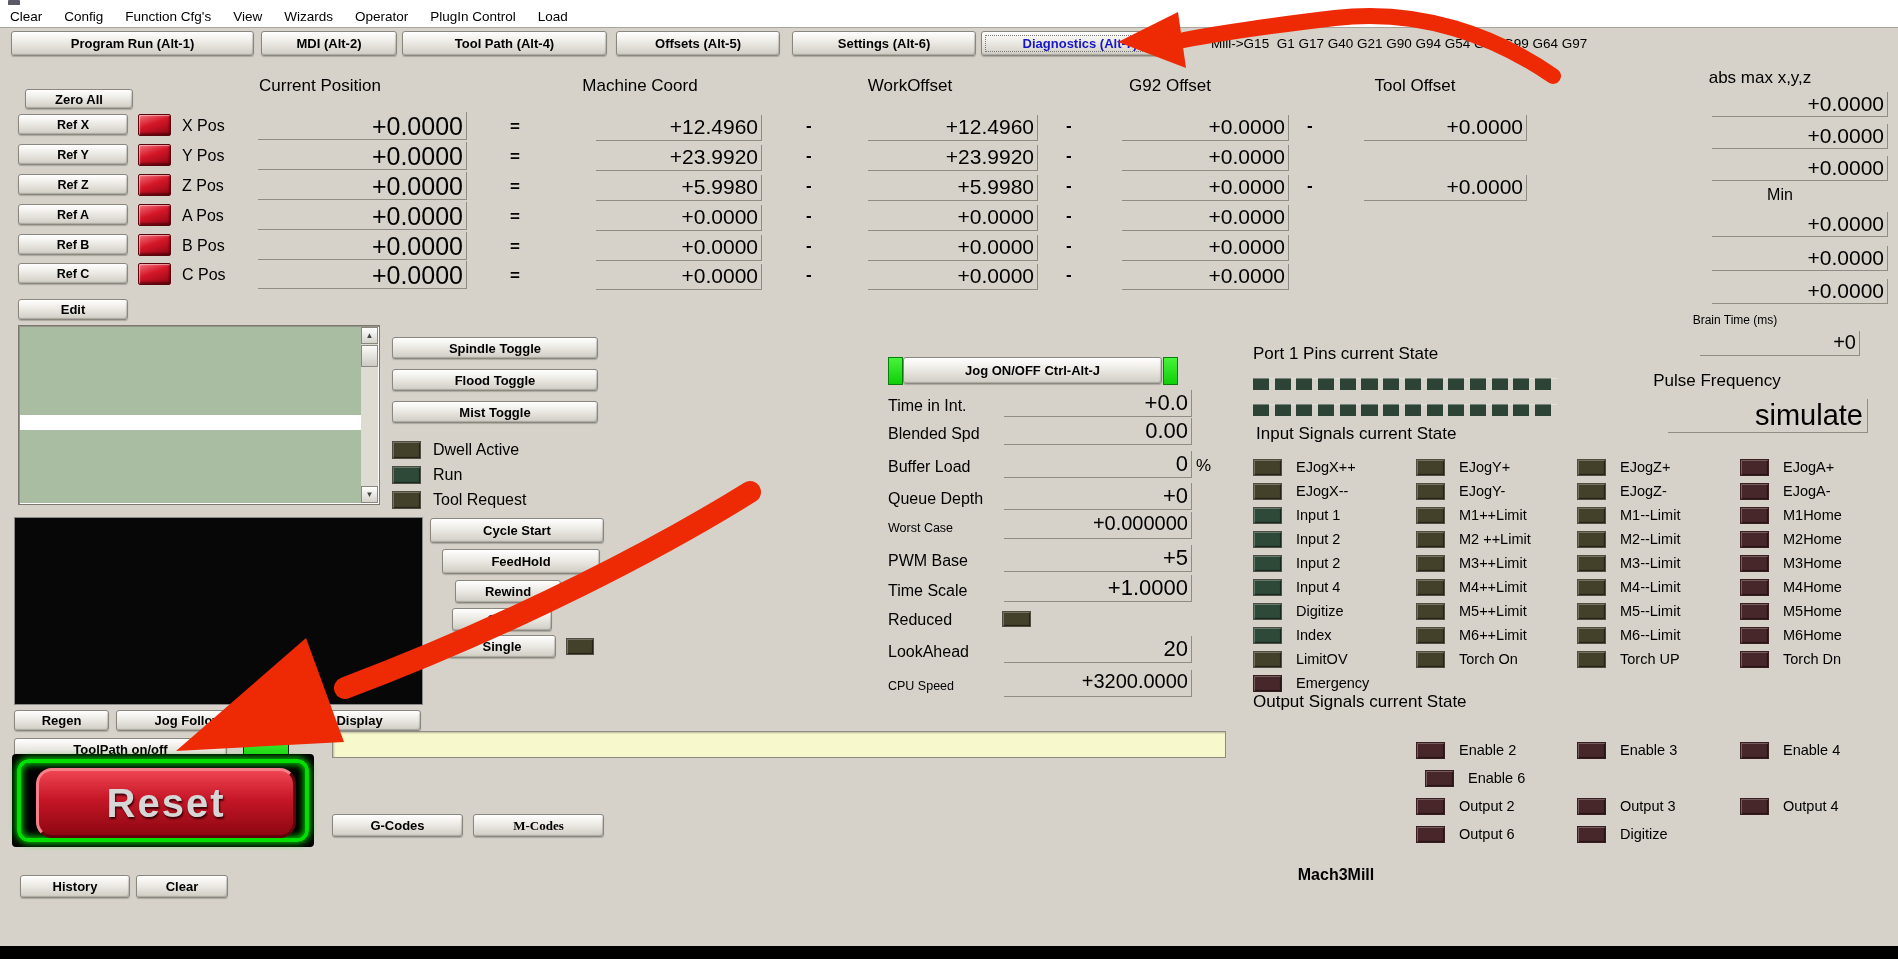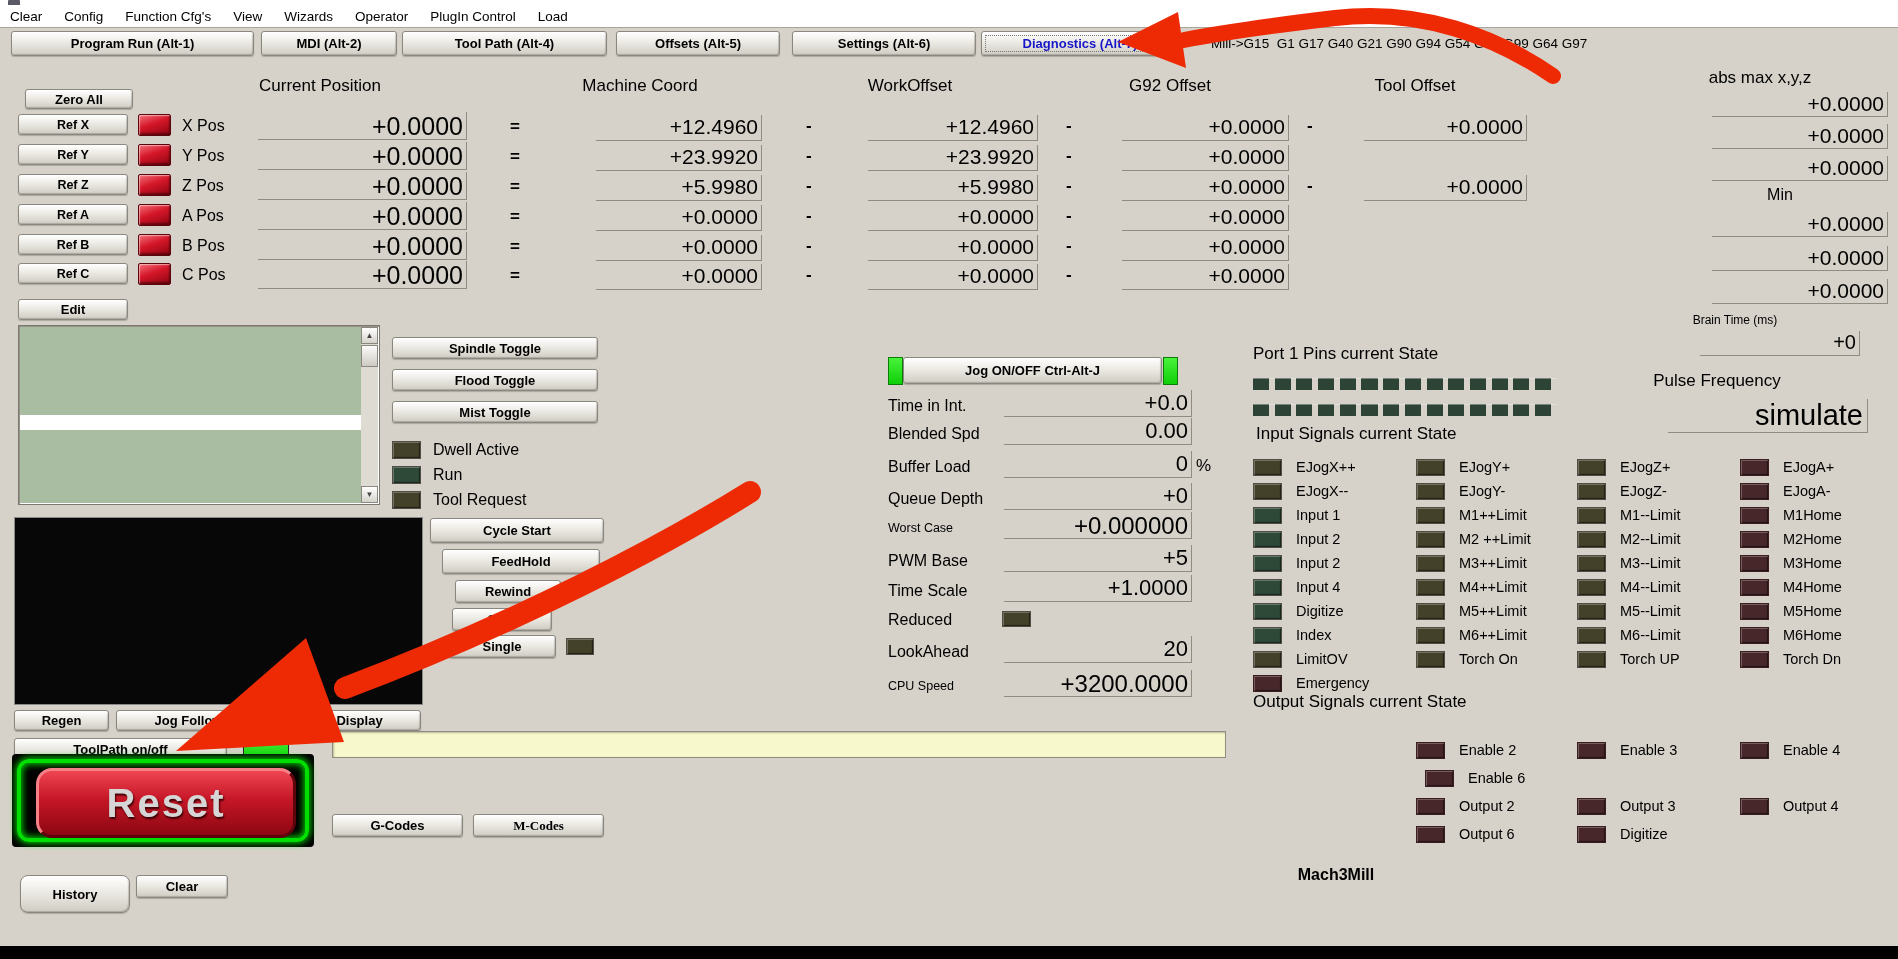--- a/index.html
+++ b/index.html
@@ -88,21 +88,21 @@
   .jog-row{position:absolute;left:0;width:304px;height:30px;}
   .jog-row:nth-of-type(1){top:33px}.jog-row:nth-of-type(2){top:61px}
   .jog-row:nth-of-type(3){top:94px}.jog-row:nth-of-type(4){top:126px}
   .jog-row:nth-of-type(5){top:155px}.jog-row:nth-of-type(6){top:188px}
   .jog-row:nth-of-type(7){top:218px}.jog-row:nth-of-type(8){top:247px}
   .jog-row:nth-of-type(9){top:279px}.jog-row:nth-of-type(10){top:313px}
   .jog-label{position:absolute;left:0;top:7px;font-size:16px;white-space:nowrap;}
   .jog-row.small .jog-label{font-size:12.5px;top:9px;}
   .jog-value{position:absolute;right:0;top:0;width:188px;text-align:right;font-size:22px;height:27px;
              border-bottom:1px solid #8f8c84;border-right:1px solid #8f8c84;padding-right:3px;box-sizing:border-box;}
-  .jog-row.small .jog-value{font-size:24px;}
+  .jog-row.small .jog-value{font-size:20px;}
   .jog-value:empty{display:none;}
   .jog-suffix{position:absolute;left:308px;top:5px;font-size:17px;}
   .jog-suffix:empty{display:none;}
   .jog-led2{position:absolute;left:114px;top:7px;width:29px;height:16px;visibility:hidden;
             box-shadow:inset 1px 1px 0 rgba(255,255,255,.25), inset -1px -1px 1px rgba(0,0,0,.5);border:1px solid #504d44;box-sizing:border-box;}
   .jog-led2.led-olive{visibility:visible;background:#44412a;}
   
   .status-field{position:absolute;left:332px;top:731px;width:894px;height:27px;background:#f8f8cd;
                 border:1px solid #8f8c84;box-shadow:inset 1px 1px 2px rgba(0,0,0,.25);box-sizing:border-box;}
   .reset-frame{position:absolute;left:12px;top:754px;width:302px;height:93px;background:#000;border-radius:4px;}
@@ -309,21 +309,21 @@
   <span class="tp-led"></span>
   <div class="status-field"></div>
 
   <div class="reset-frame">
     <div class="reset-glow"></div>
     <div class="reset-btn">Reset</div>
   </div>
 
   <div class="btn" style="left:332px;top:814px;width:131px;height:23px;">G-Codes</div>
   <div class="btn" style="left:473px;top:814px;width:131px;height:23px;font-family:Liberation Serif, serif;">M-Codes</div>
-  <div class="btn" style="left:20px;top:875px;width:110px;height:38px;border-radius:8px;">History</div>
+  <div class="btn" style="left:20px;top:875px;width:110px;height:23px;">History</div>
   <div class="btn" style="left:136px;top:875px;width:92px;height:23px;">Clear</div>
 
   <div class="jog-panel">
     <span class="jog-led" style="left:0;"></span>
     <div class="btn jog-btn">Jog ON/OFF Ctrl-Alt-J</div>
     <span class="jog-led" style="left:275px;"></span>
     <div>
 
         <div class="jog-row">
           <span class="jog-label">Time in Int.</span>

